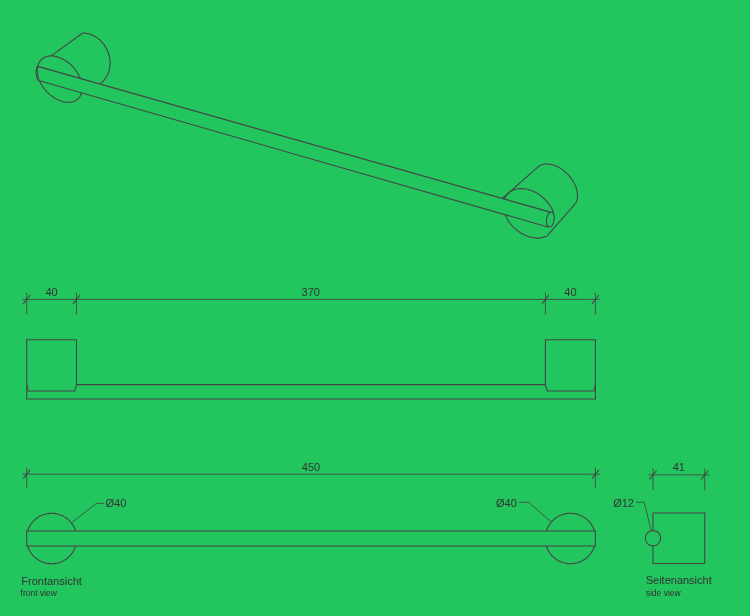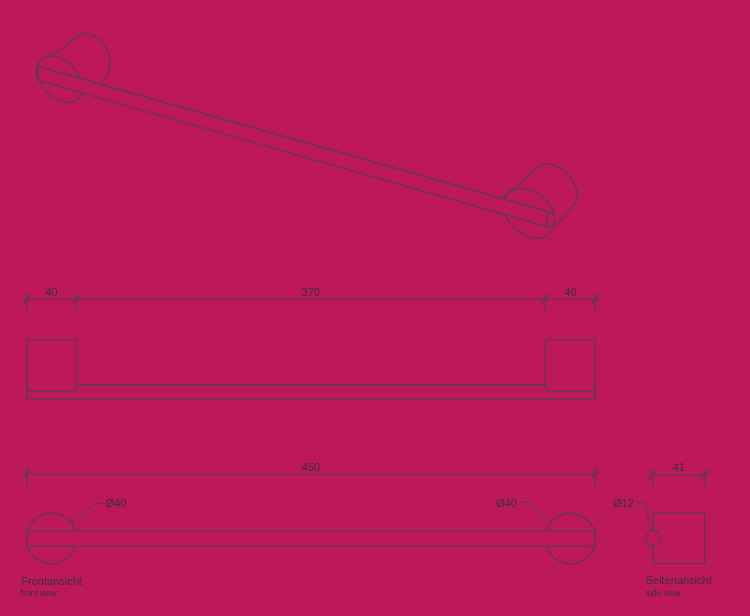--- a/index.html
+++ b/index.html
@@ -1,16 +1,16 @@
 <!DOCTYPE html>
 <html><head>
 <meta charset="utf-8">
 <style>
   html,body { margin:0; padding:0; background:#ffffff; }
-  .stage { position:relative; width:750px; height:616px; background:#be185d; overflow:hidden; }
+  .stage { position:relative; width:750px; height:616px; background:#22c55e; overflow:hidden; }
   svg { display:block; }
   path { fill:none; stroke:#454545; }
   path.obj  { stroke-width:1.1; }
   path.dim  { stroke-width:0.85; }
   path.tick { stroke-width:1.1; }
   text { font-family:"Liberation Sans", sans-serif; fill:#333333; }
   text.dimtext  { font-size:11px; }
   text.title    { font-size:11px; }
   text.subtitle { font-size:8.5px; }
 </style>

